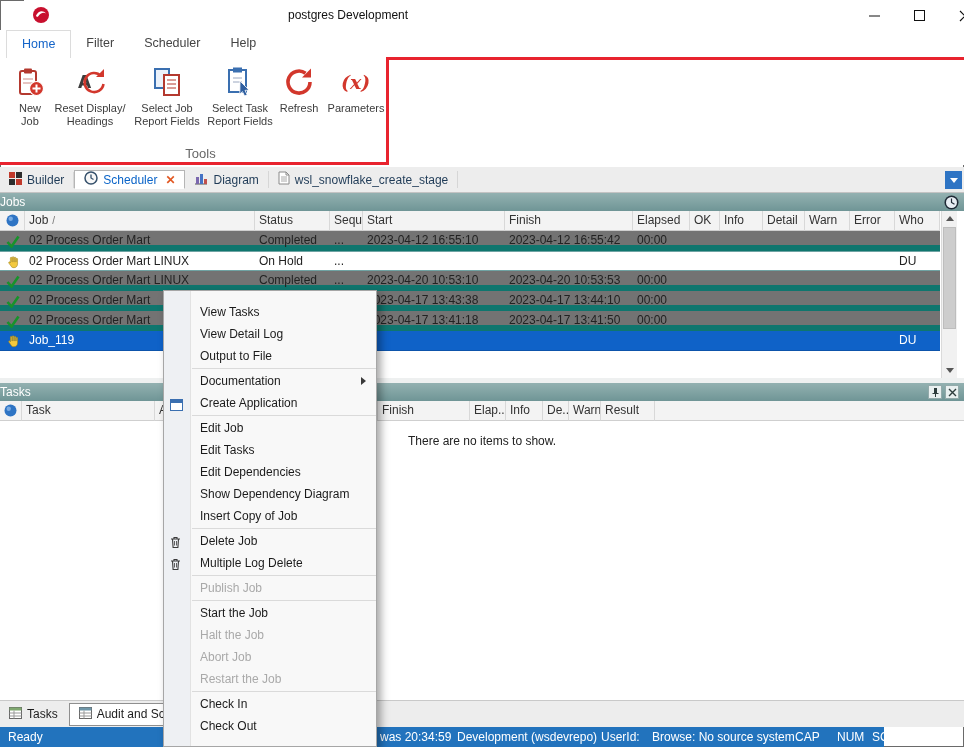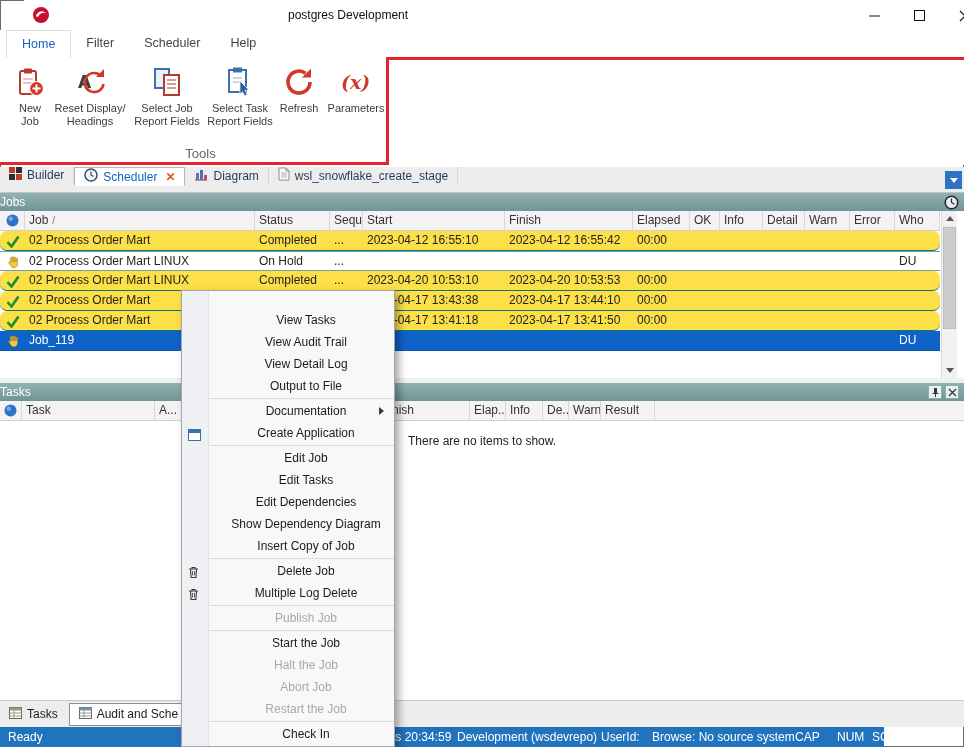--- a/index.html
+++ b/index.html
@@ -24,41 +24,41 @@
   .rbtn-row { position:absolute; left:8px; top:4px; display:flex; }
   .rbtn { display:flex; flex-direction:column; align-items:center; justify-content:flex-start; padding-top:2px; }
   .rbtn .ricon { height:36px; display:flex; align-items:center; justify-content:center; }
   .rbtn .rlabel { font-size:11px; color:#3c3c3c; line-height:13px; text-align:center; white-space:pre-line; margin-top:2px; }
   .w44{width:44px}.w76{width:76px}.w78{width:78px}.w68{width:68px}.w50{width:50px}.w64{width:64px}
   .tools-label { position:absolute; left:0; top:88px; width:401px; text-align:center; font-size:13px; color:#666; }
   .redline-top { position:absolute; left:386px; right:0; top:57px; height:3px; background:#e8232e; }
   .redline-vert { position:absolute; left:386px; top:57px; width:3px; height:108px; background:#e8232e; }
   .redline-bottom { position:absolute; left:0; top:162px; width:389px; height:3px; background:#e8232e; }
   
-  .doctabs { position:absolute; left:0; top:167px; width:964px; height:26px; background:#ededed; border-bottom:1px solid #c3c3c3; display:flex; align-items:flex-start; }
+  .doctabs { position:absolute; left:0; top:167px; width:964px; height:26px; background:#ededed; border-bottom:1px solid #c3c3c3; display:flex; align-items:center; }
   .dtab { display:flex; align-items:center; gap:5px; padding:0 9px; font-size:12px; color:#1f3b57; border-right:1px solid #d6d6d6; }
   .dtab.active { background:#fff; border:1px solid #b5b5b5; border-bottom:1px solid #fff; color:#0a64c8; }
   .dtab .closex { color:#e25822; font-weight:bold; font-size:12px; margin-left:3px; }
   .dtab-drop { position:absolute; right:2px; top:4px; width:17px; height:18px; background:#2e74c4; display:flex; align-items:center; justify-content:center; }
   .tri-down-w { width:0;height:0;border-left:4px solid transparent;border-right:4px solid transparent;border-top:5px solid #fff; }
   
   .panelbar { position:absolute; left:0; width:964px; height:18px; color:#fff; font-size:12px; line-height:18px; 
     background:linear-gradient(180deg,#93b1b1,#6f9596); }
   .jobsbar { top:193px; } .tasksbar { top:383px; }
   .panelbar .bar-icons { position:absolute; right:5px; top:2px; display:flex; gap:3px; }
   .mini-box { width:14px; height:14px; background:#e9f0f0; border:1px solid #93aaaa; display:flex; align-items:center; justify-content:center; }
   
   .jobs-grid { position:absolute; left:0; top:211px; width:964px; height:167px; background:#fff; }
   .jheader, .jrow { display:flex; width:940px; height:20px; }
   .jc { flex:0 0 auto; height:20px; line-height:19px; padding:0 4px; overflow:hidden; white-space:nowrap; }
   .hcell { background:#f3f3f3; border-right:1px solid #d8d8d8; border-bottom:1px solid #cfcfcf; color:#333; }
   .c0{width:25px}.c1{width:230px}.c2{width:75px}.c3{width:33px}.c4{width:142px}.c5{width:128px}
   .c6{width:57px}.c7{width:30px}.c8{width:43px}.c9{width:42px}.c10{width:45px}.c11{width:45px}.c12{width:45px}
   .icon-cell { display:flex; align-items:center; justify-content:center; padding:0; }
-  .jrow.green { background:#fde047; border-bottom:1px solid #0f766e;border-radius:7px; }
+  .jrow.green { background:#737373; border-bottom:6px solid #0f766e; }
   .jrow.plain { background:#fff; border-top:1px solid #6fa3a3; border-bottom:1px solid #6fa3a3; }
   .jrow.selected { background:#0f62c8; color:#fff; border-bottom:1px solid #0d54ab; }
   .sort { color:#777; font-size:10px; margin-left:4px; }
   .vscroll { position:absolute; left:941px; top:0; width:16px; height:167px; background:#f1f1f1; border-left:1px solid #dadada; }
   .vscroll .sbtn { position:absolute; left:0; width:15px; height:15px; display:flex; align-items:center; justify-content:center; background:#f1f1f1; }
   .tri-up { width:0;height:0;border-left:4px solid transparent;border-right:4px solid transparent;border-bottom:5px solid #555; }
   .tri-down { width:0;height:0;border-left:4px solid transparent;border-right:4px solid transparent;border-top:5px solid #555; }
   .thumb { position:absolute; left:1px; top:16px; width:13px; height:102px; background:#cdcdcd; border:1px solid #bdbdbd; }
   .splitter { position:absolute; left:0; top:378px; width:964px; height:5px; background:#eef0f0; }
   
@@ -70,22 +70,22 @@
   
   .bottom-tabs { position:absolute; left:0; top:700px; width:964px; height:27px; background:#ededed; border-top:1px solid #c9c9c9; display:flex; align-items:center; }
   .btab { display:flex; align-items:center; gap:5px; padding:0 9px; height:23px; font-size:12px; color:#1c1c1c; }
   .btab.raised { background:#fff; border:1px solid #8f8f8f; margin-left:2px; }
   
   .statusbar { position:absolute; left:0; top:727px; width:884px; height:20px; background:#2273bd; color:#fff; font-size:12px; }
   .statusbar span { position:absolute; top:3px; white-space:nowrap; }
   .st-ready{left:8px}.st-time{left:380px}.st-env{left:457px}.st-user{left:601px}.st-browse{left:652px}
   .st-cap{left:795px}.st-num{left:837px}.st-scrl{left:872px}.st-ins{left:911px}
   
-  .ctx-menu { position:absolute; left:181px; top:290px; width:214px; height:457px; background:#f8f8f8;
-    border:1px solid #a6a6a6; box-shadow:4px 4px 8px rgba(0,0,0,0.35); z-index:50; overflow:hidden; padding-top:18px;text-align:center; }
+  .ctx-menu { position:absolute; left:163px; top:290px; width:214px; height:457px; background:#f8f8f8;
+    border:1px solid #a6a6a6; box-shadow:4px 4px 8px rgba(0,0,0,0.35); z-index:50; overflow:hidden; padding-top:10px; }
   .ctx-gutter { position:absolute; left:0; top:0; bottom:0; width:27px; background:#eef0f3; border-right:1px solid #e2e2e2; }
   .mi { position:relative; height:22px; line-height:22px; padding-left:36px; font-size:12px; color:#1b1b1b; }
   .mi.disabled { color:#a9a9a9; }
   .mi .mi-icon { position:absolute; left:6px; top:4px; }
   .mi .sub-arrow { position:absolute; right:10px; top:7px; width:0; height:0; border-top:4px solid transparent; border-bottom:4px solid transparent; border-left:5px solid #3a3a3a; }
   .menu-sep { height:1px; background:#dadada; margin:1px 0 1px 28px; }
 </style>
 </head>
 <body>
 
@@ -480,21 +480,20 @@
     <span class="st-browse">Browse: No source system</span>
     <span class="st-cap">CAP</span>
     <span class="st-num">NUM</span>
     <span class="st-scrl">SCRL</span>
     <span class="st-ins">INS</span>
   </div>
 
   <div class="ctx-menu">
     <div class="ctx-gutter"></div>
     <div class="mi"><span>View Tasks</span></div>
-    <div class="mi"><span>View Audit Trail</span></div>
     <div class="mi"><span>View Detail Log</span></div>
     <div class="mi"><span>Output to File</span></div>
     <div class="menu-sep"></div>
     <div class="mi"><span>Documentation</span><span class="sub-arrow"></span></div>
     <div class="mi">
       <span class="mi-icon"><svg width="13" height="12">
             <rect x="0.5" y="0.5" width="12" height="11" fill="#fff" stroke="#3a6fb0"></rect>
             <rect x="0.5" y="0.5" width="12" height="3.5" fill="#3a6fb0"></rect>
           </svg></span>
       <span>Create Application</span>

